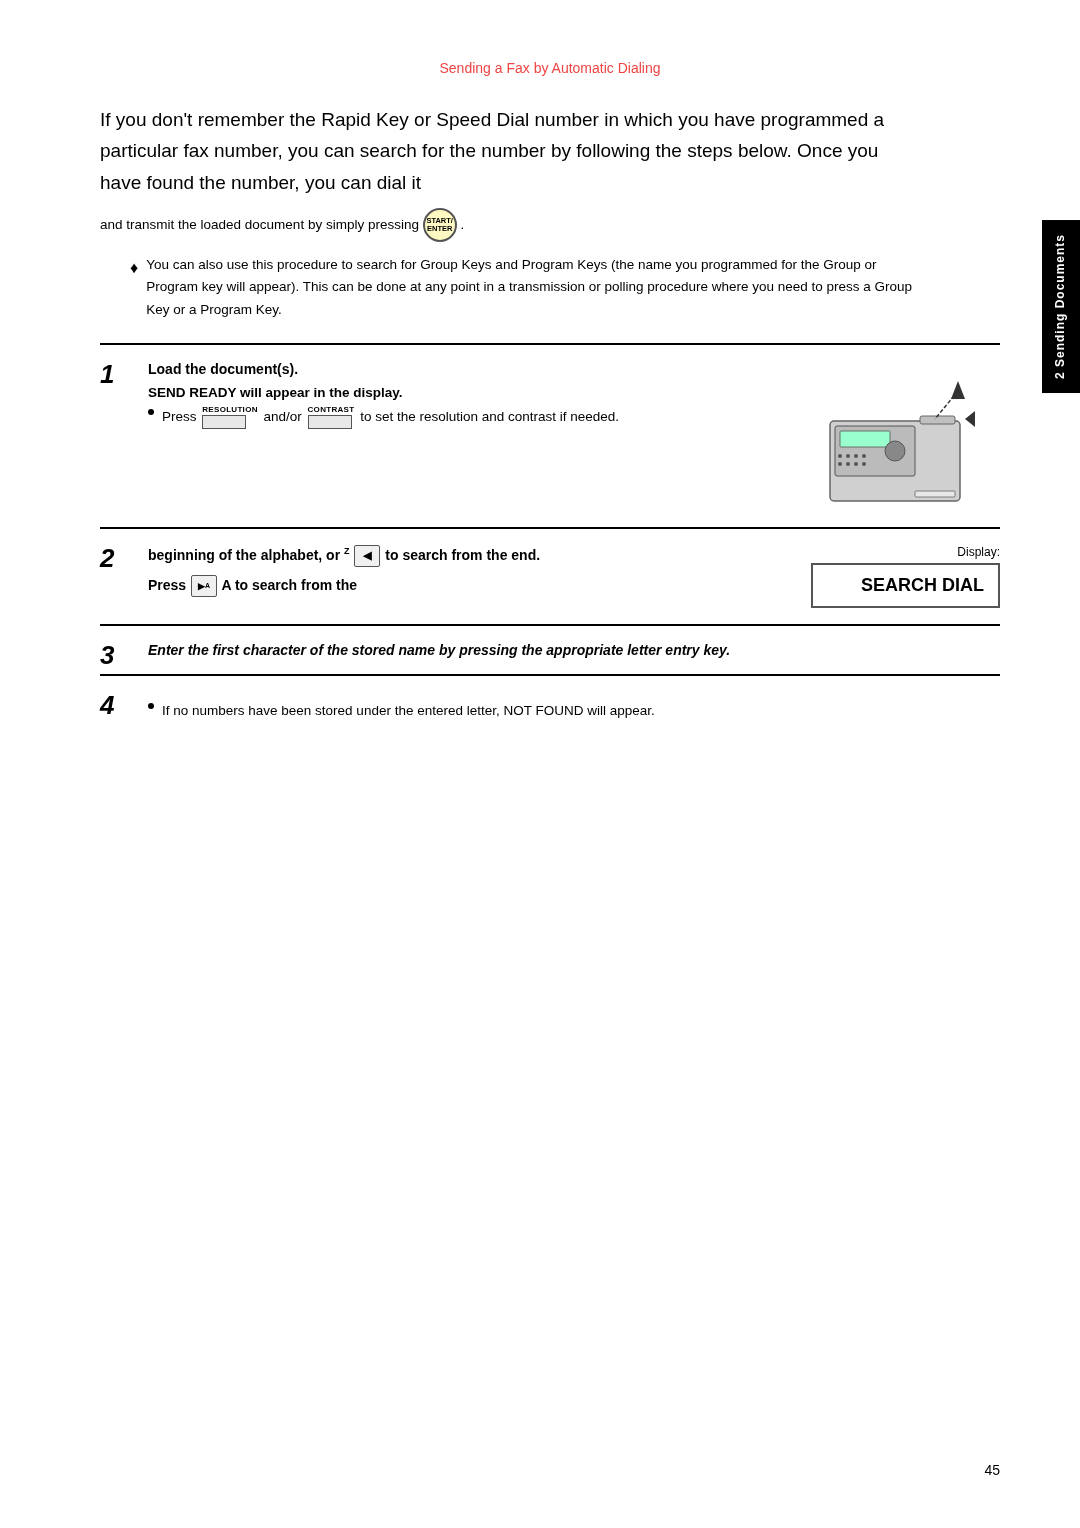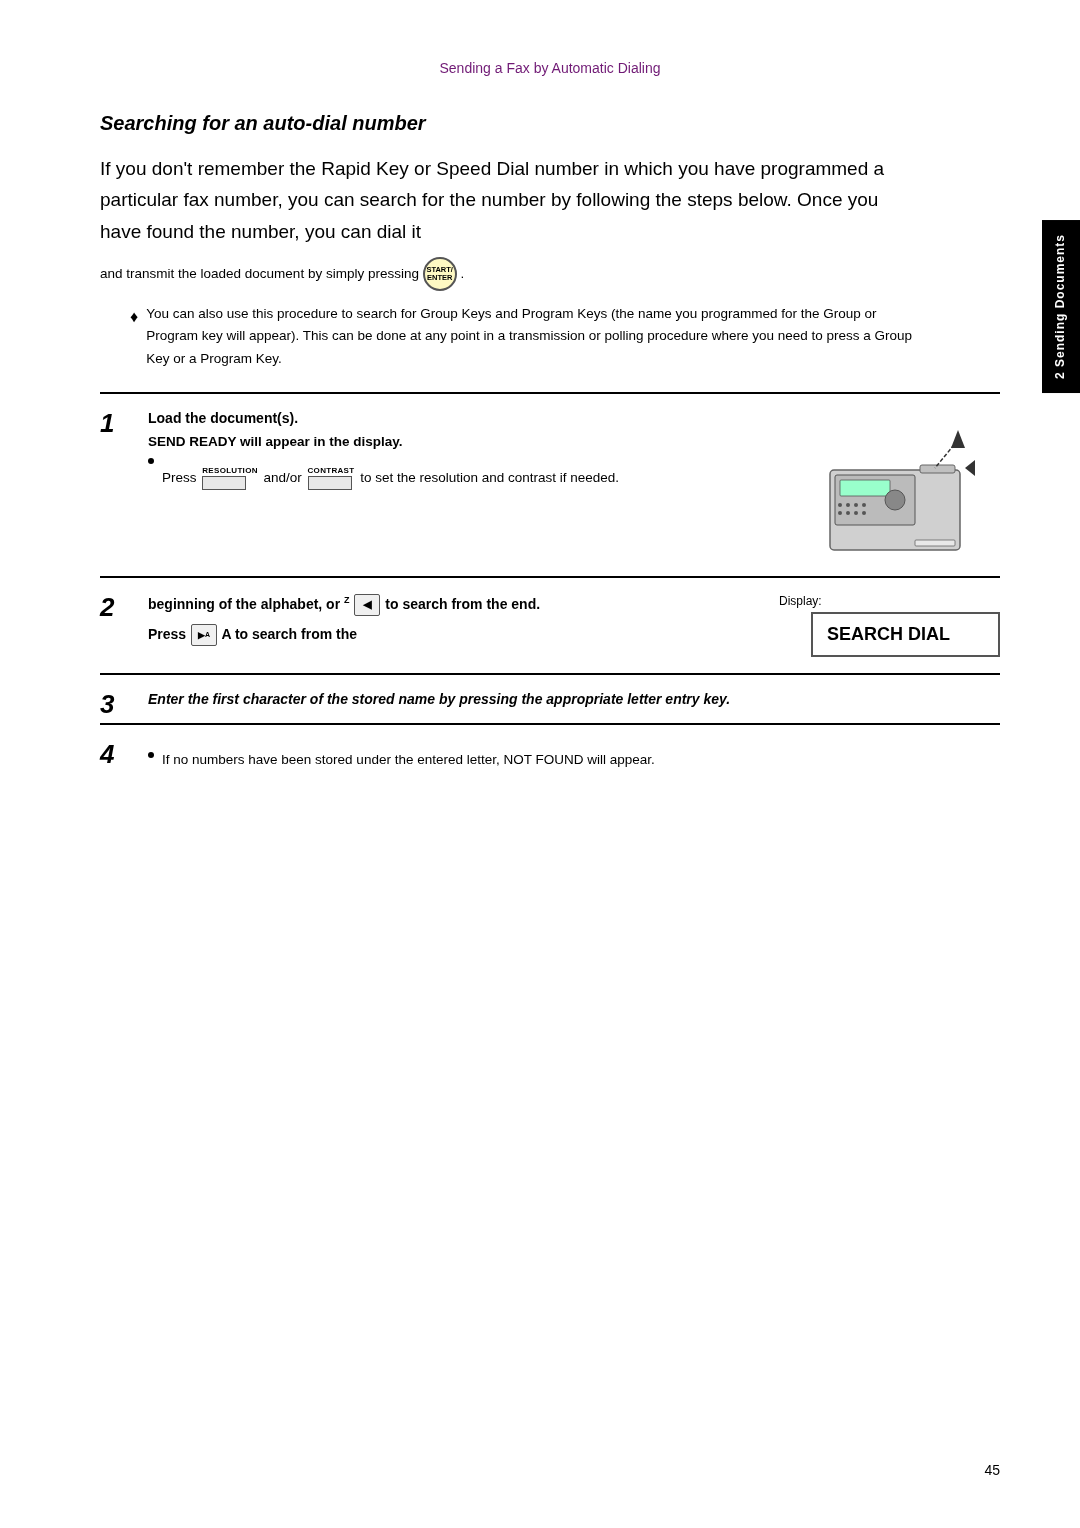--- a/index.html
+++ b/index.html
@@ -40,22 +40,22 @@
       display: flex;
       align-items: center;
       justify-content: center;
       letter-spacing: 1px;
     }
 
     
     .page-header {
       text-align: center;
       font-size: 14px;
-      color: #701a75;
-      margin-bottom: 30px;
+      color: #ef4444;
+      margin-bottom: 22px;
       padding-bottom: 6px;
     }
 
     
     .section-title {
       font-size: 20px;
       font-style: italic;
       font-weight: bold;
       margin-bottom: 18px;
     }
@@ -142,21 +142,21 @@
       height: 6px;
       background: #000;
       border-radius: 50%;
       display: inline-block;
     }
 
     
     .key-label {
       display: inline-block;
       vertical-align: middle;
-      margin: 12px 2px;
+      margin: 0 2px;
     }
     .key-label .kl-text {
       display: block;
       font-size: 8px;
       font-weight: bold;
       letter-spacing: 0.3px;
       line-height: 1;
       margin-bottom: 1px;
     }
     .key-label .kl-box {
@@ -206,20 +206,21 @@
       align-items: flex-start;
     }
 
     .step2-left {
       flex: 1;
     }
 
     .step2-right {
       width: 221px;
       flex-shrink: 0;
+      text-align: right;
     }
 
     .display-label {
       font-size: 12px;
       margin-bottom: 4px;
     }
 
     .display-box {
       border: 2px solid #555;
       padding: 10px 14px;
@@ -287,21 +288,20 @@
 <div class="page">
 
   <div class="sidebar-tab">
     <span>2 Sending Documents</span>
   </div>
 
   <div class="page-header">
     <span>Sending a Fax by Automatic Dialing</span>
   </div>
 
-  <div class="section-title">Searching for an auto-dial number</div>
 
   <div class="intro-section">
     <p class="body-text">If you don't remember the Rapid Key or Speed Dial number in which you have programmed a particular fax number, you can search for the number by following the steps below. Once you have found the number, you can dial it</p>
     <p class="press-line">
       <span>and transmit the loaded document by simply pressing</span>
       
       <span class="key-circle" style="width:34px;height:34px;font-size:7.5px;">START/<br>ENTER</span>
       <span>.</span>
     </p>
   </div>

